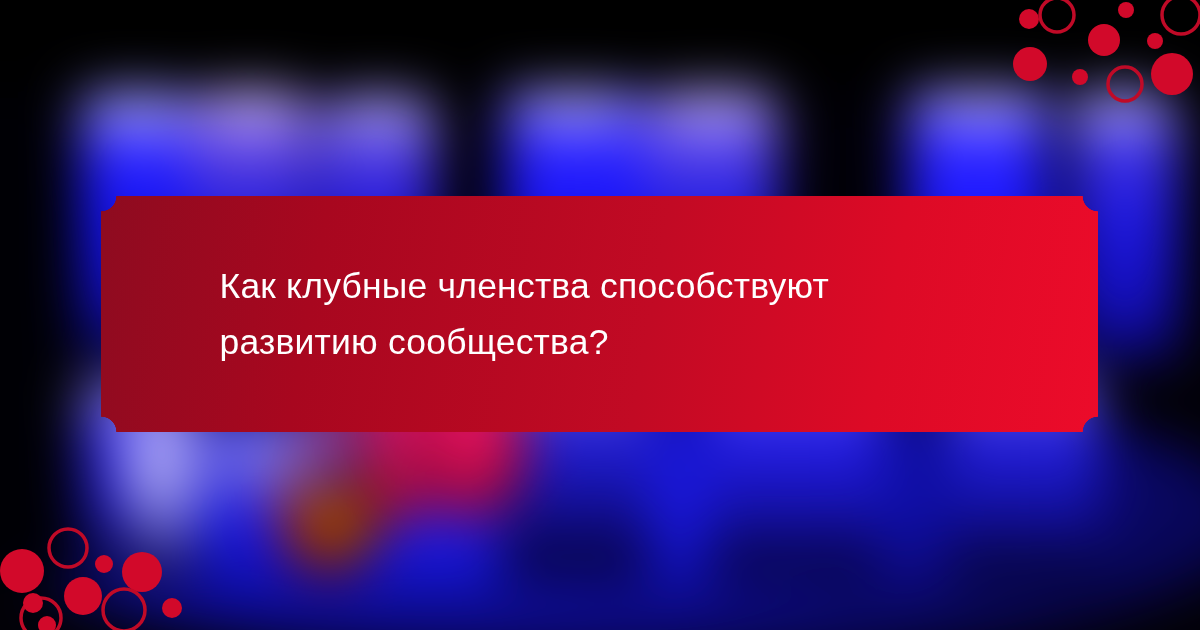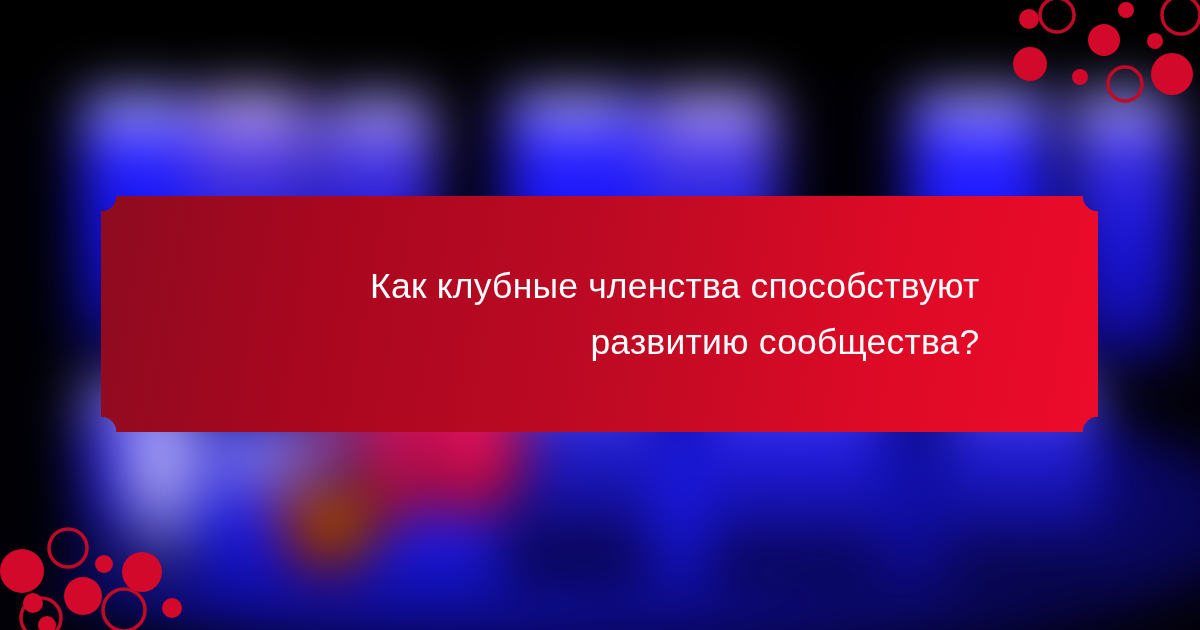--- a/index.html
+++ b/index.html
@@ -83,21 +83,21 @@
       radial-gradient(circle 15px at 100% 100%, transparent 0 15px, #000 15.6px);
     mask-composite: intersect;
   }
   #banner-text {
     position: relative;
     z-index: 2;
     color: #ffffff;
     font-size: 35.5px;
     line-height: 1.58;
     font-weight: 400;
-    text-align: right;
+    text-align: left;
     letter-spacing: .2px;
     max-width: 760px;
   }
 </style>
 </head>
 <body>
 
 <div id="card">
 
   <div class="bg-photo">

